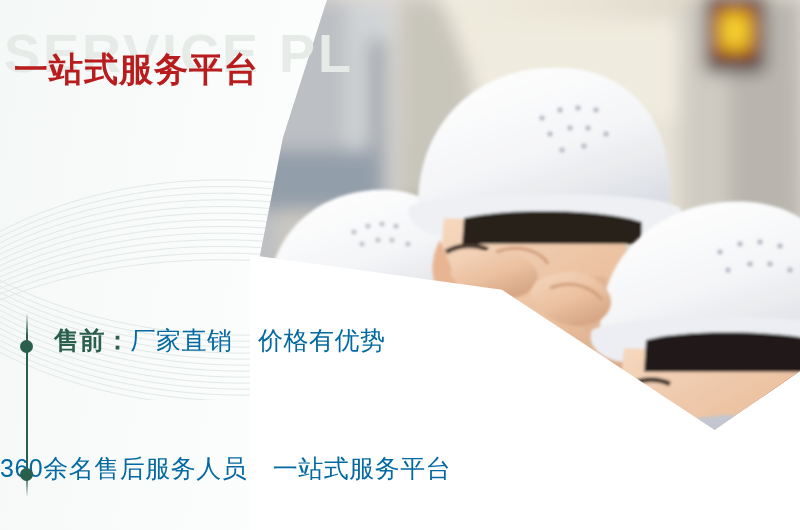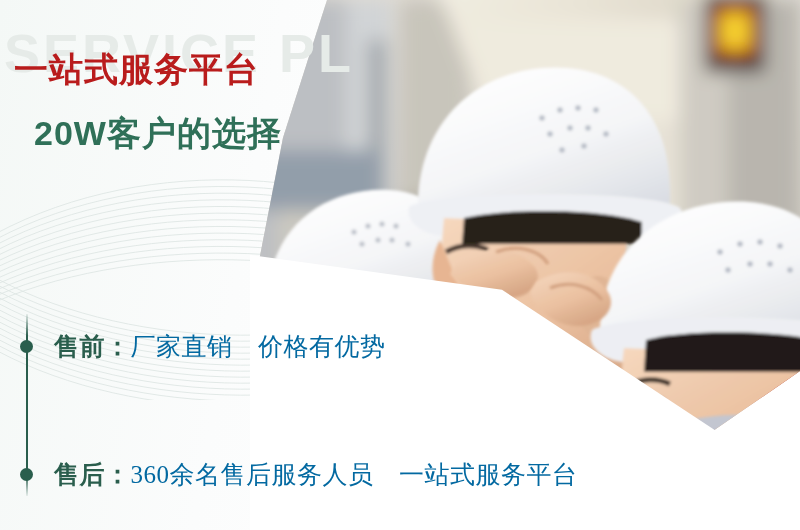--- a/index.html
+++ b/index.html
@@ -122,23 +122,21 @@
     top: 4px;
     width: 2px;
     height: 182px;
     background: linear-gradient(to bottom, rgba(42,94,77,0.08) 0%, #2a5e4d 12%, #2a5e4d 88%, rgba(42,94,77,0.08) 100%);
   }
   .bullet-row {
     position: absolute;
     left: 0;
     height: 44px;
     display: flex;
-    align-items: center;
     white-space: nowrap;
-    font-family: Liberation Serif, serif;
   }
   .bullet-row.r0 { top: 14px; }
   .bullet-row.r1 { top: 78px; }
   .bullet-row.r2 { top: 142px; }
 
   .dot {
     position: absolute;
     left: 20px;
     top: 16px;
     width: 13px;
@@ -420,33 +418,31 @@
         <rect x="0" y="0" width="550" height="530" fill="#ffffff" opacity="0.05"></rect>
       </svg>
     </div>
   </div>
 
   <div class="photo-wedge"></div>
 
   <div class="headline">
     <div class="watermark">SERVICE PL</div>
     <div class="title-main">一站式服务平台</div>
-    <div class="title-sub">20W客户的选择</div>
   </div>
 
   <div class="bullets">
     <div class="bullet-rail"></div>
 
     <div class="bullet-row r0">
       <span class="dot"></span>
       <span class="bullet-label">售前：</span>
       <span class="bullet-text">厂家直销　价格有优势</span>
     </div>
 
 
     <div class="bullet-row r2">
       <span class="dot"></span>
-      <span class="bullet-label">售后：</span>
       <span class="bullet-text">360余名售后服务人员　一站式服务平台</span>
     </div>
   </div>
 
 </div>
 
 </body></html>

